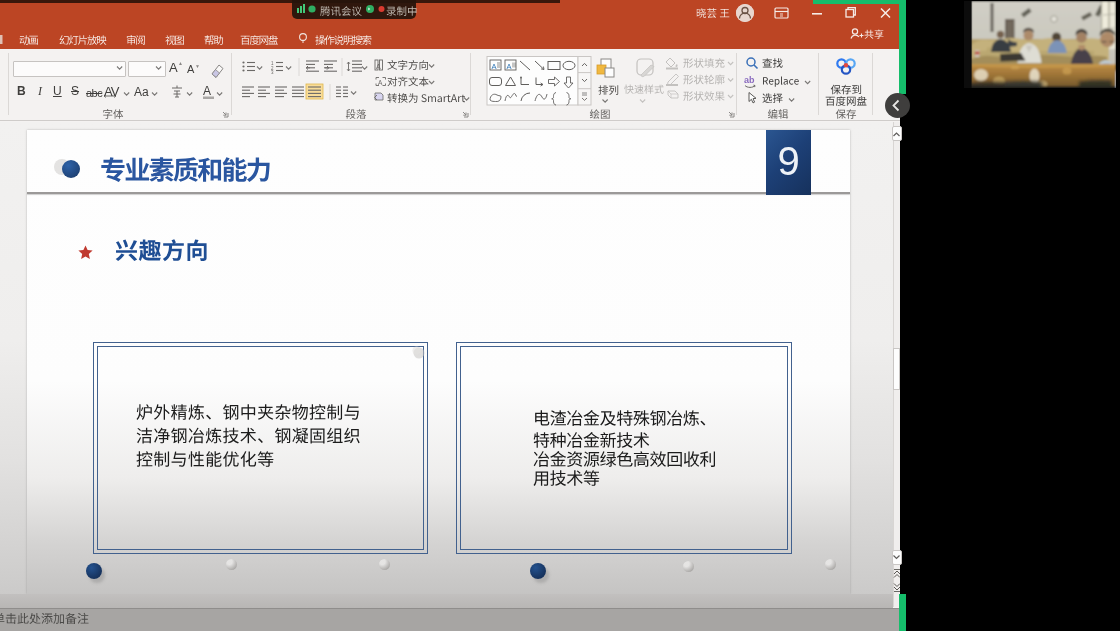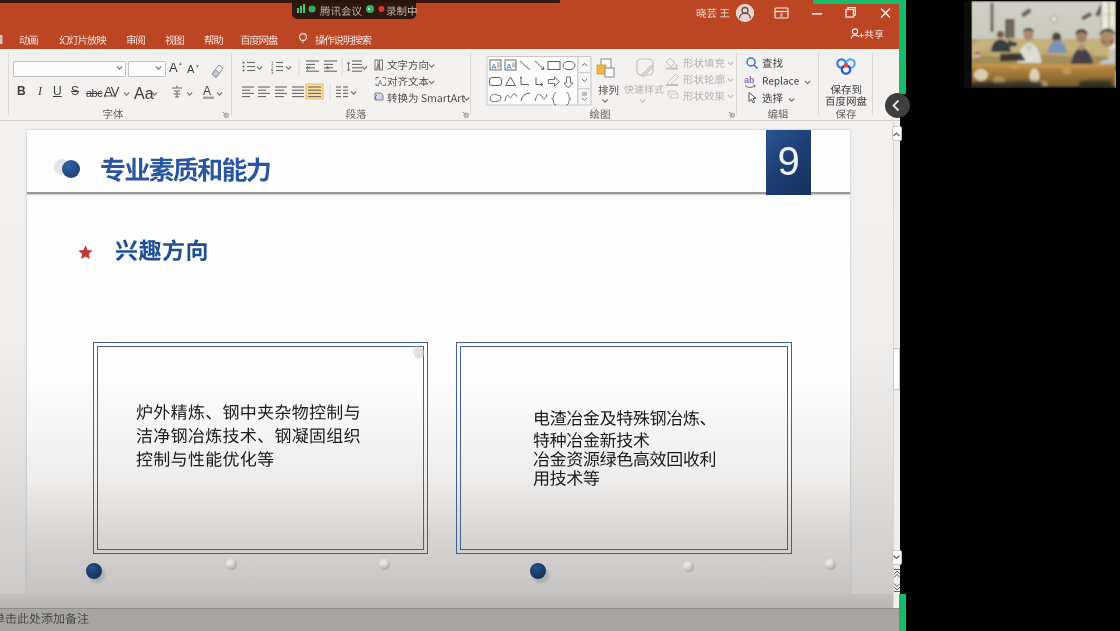--- a/index.html
+++ b/index.html
@@ -399,20 +399,20 @@
 <path transform="translate(533,484.5) scale(0.017,-0.017)" fill="#1c1c1c" d="M153 770V407C153 266 143 89 32 -36C49 -45 79 -70 90 -85C167 0 201 115 216 227H467V-71H543V227H813V22C813 4 806 -2 786 -3C767 -4 699 -5 629 -2C639 -22 651 -55 655 -74C749 -75 807 -74 841 -62C875 -50 887 -27 887 22V770ZM227 698H467V537H227ZM813 698V537H543V698ZM227 466H467V298H223C226 336 227 373 227 407ZM813 466V298H543V466Z M1593 840V683H1357V613H1593V462H1377V393H1410L1407 392C1447 285 1502 192 1573 116C1491 56 1396 14 1299 -12C1314 -28 1332 -59 1340 -79C1443 -48 1541 -1 1627 64C1701 -1 1791 -50 1895 -81C1906 -61 1927 -32 1944 -16C1844 10 1757 54 1684 113C1775 197 1847 306 1888 444L1840 465L1826 462H1667V613H1908V683H1667V840ZM1481 393H1793C1756 302 1699 225 1629 162C1565 227 1516 305 1481 393ZM1157 840V638H1028V568H1157V348C1104 333 1056 320 1016 311L1038 238L1157 273V11C1157 -4 1152 -9 1138 -9C1125 -9 1082 -9 1035 -8C1044 -28 1055 -59 1058 -77C1127 -78 1168 -75 1195 -64C1221 -52 1231 -32 1231 11V295L1352 332L1342 400L1231 368V568H1342V638H1231V840Z M2566 776C2628 732 2707 667 2745 626L2802 680C2762 720 2682 781 2620 823ZM2420 839V587H2026V513H2399C2310 345 2152 180 1994 100C2013 85 2038 55 2052 35C2188 114 2323 251 2420 405V-80H2502V435C2602 283 2740 131 2861 43C2875 64 2901 93 2921 109C2786 194 2627 358 2533 513H2887V587H2502V839Z M3516 845C3487 760 3433 680 3371 628L3398 611V542H3085V479H3398V389H2986V323H3603V235H3018V169H3603V10C3603 -4 3598 -8 3580 -9C3562 -10 3503 -10 3435 -8C3446 -28 3459 -58 3463 -79C3545 -79 3601 -78 3635 -68C3669 -56 3679 -35 3679 9V169H3867V235H3679V323H3894V389H3475V479H3799V542H3475V611H3459C3481 635 3502 662 3521 692H3589C3619 653 3648 606 3660 573L3725 601C3714 627 3693 660 3670 692H3883V756H3557C3569 779 3579 803 3588 828ZM3161 126C3226 83 3298 19 3331 -28L3389 19C3355 66 3281 128 3216 169ZM3124 845C3090 756 3034 669 2971 610C2989 601 3020 580 3034 568C3067 601 3099 644 3129 692H3169C3188 653 3206 608 3212 578L3279 603C3273 626 3259 660 3244 692H3426V756H3164C3175 779 3186 802 3195 826Z"></path>
 <path transform="translate(-7,623) scale(0.012,-0.012)" fill="#4a4947" d="M221 437H459V329H221ZM536 437H785V329H536ZM221 603H459V497H221ZM536 603H785V497H536ZM709 836C686 785 645 715 609 667H366L407 687C387 729 340 791 299 836L236 806C272 764 311 707 333 667H148V265H459V170H54V100H459V-79H536V100H949V170H536V265H861V667H693C725 709 760 761 790 809Z M1148 301V-23H1775V-80H1852V301H1775V50H1542V378H1937V453H1542V610H1868V685H1542V839H1464V685H1139V610H1464V453H1065V378H1464V50H1227V301Z M2044 13 2058 -67C2184 -42 2366 -9 2536 23L2531 98L2388 72V459H2531V531H2388V840H2312V58L2199 39V637H2125V26ZM2581 840V90C2581 -19 2607 -47 2699 -47C2719 -47 2831 -47 2852 -47C2941 -47 2962 9 2971 170C2949 175 2919 189 2899 204C2894 61 2888 25 2846 25C2822 25 2728 25 2709 25C2666 25 2660 35 2660 88V399C2757 446 2860 504 2937 561L2875 622C2823 575 2742 520 2660 475V840Z M3426 612C3407 471 3372 356 3324 262C3283 330 3250 417 3225 528C3234 555 3243 583 3252 612ZM3220 836C3193 640 3131 451 3052 347C3072 337 3099 317 3113 305C3139 340 3163 382 3185 430C3212 334 3245 256 3284 194C3218 95 3134 25 3034 -23C3053 -34 3083 -64 3096 -81C3188 -34 3267 34 3332 127C3454 -17 3615 -49 3787 -49H3934C3939 -27 3952 10 3965 29C3926 28 3822 28 3791 28C3637 28 3486 56 3373 192C3441 314 3488 470 3510 670L3461 684L3446 681H3270C3281 725 3291 771 3299 817ZM3615 838V102H3695V520C3763 441 3836 347 3871 285L3937 326C3892 398 3797 511 3721 594L3695 579V838Z M4407 289C4384 213 4342 126 4280 75L4335 34C4400 92 4441 186 4466 266ZM4643 254C4672 187 4701 99 4709 40L4770 63C4760 120 4732 207 4699 273ZM4766 281C4823 205 4883 100 4907 31L4970 63C4944 132 4884 233 4825 309ZM4533 397V3C4533 -9 4529 -13 4515 -13C4502 -13 4459 -14 4409 -12C4418 -33 4427 -60 4430 -80C4497 -80 4541 -79 4568 -68C4595 -57 4603 -37 4603 2V397ZM4085 777C4143 748 4213 701 4246 667L4291 728C4256 761 4186 804 4129 831ZM4038 506C4098 480 4170 437 4205 405L4248 466C4212 498 4140 537 4079 561ZM4060 -25 4127 -67C4171 22 4221 139 4259 239L4199 281C4157 173 4100 49 4060 -25ZM4327 783V713H4548C4537 667 4522 622 4503 579H4281V508H4466C4416 427 4347 357 4254 311C4268 297 4290 270 4300 254C4414 313 4494 403 4550 508H4676C4732 408 4826 316 4922 270C4933 288 4956 314 4971 328C4888 363 4807 431 4754 508H4954V579H4584C4601 622 4615 667 4627 713H4920V783Z M5572 716V-65H5644V9H5838V-57H5913V716ZM5644 81V643H5838V81ZM5195 827 5194 650H5053V577H5192C5185 325 5154 103 5028 -29C5047 -41 5074 -64 5086 -81C5221 66 5256 306 5265 577H5417C5409 192 5400 55 5379 26C5370 13 5360 9 5345 10C5327 10 5284 10 5237 14C5250 -7 5257 -39 5259 -61C5304 -64 5350 -65 5378 -61C5407 -57 5426 -48 5444 -22C5475 21 5482 167 5490 612C5490 623 5490 650 5490 650H5267L5269 827Z M6685 688C6637 637 6572 593 6498 555C6430 589 6372 630 6329 677L6340 688ZM6369 843C6319 756 6221 656 6076 588C6093 576 6116 551 6128 533C6184 562 6233 595 6276 630C6317 588 6365 551 6420 519C6298 468 6160 433 6030 415C6043 398 6058 365 6064 344C6209 368 6363 411 6499 477C6624 417 6772 378 6926 358C6936 379 6956 410 6973 427C6831 443 6694 473 6578 519C6673 575 6754 644 6808 727L6759 758L6746 754H6399C6418 778 6435 802 6450 827ZM6248 129H6460V18H6248ZM6248 190V291H6460V190ZM6746 129V18H6537V129ZM6746 190H6537V291H6746ZM6170 357V-80H6248V-48H6746V-78H6827V357Z M7094 774C7159 743 7242 695 7284 662L7327 724C7284 755 7200 800 7136 828ZM7042 497C7105 467 7187 420 7227 388L7269 451C7227 482 7144 526 7083 553ZM7071 -18 7134 -69C7194 24 7263 150 7316 255L7262 305C7204 191 7125 59 7071 -18ZM7548 819C7582 767 7617 697 7631 653L7704 682C7689 726 7651 793 7616 844ZM7334 649V578H7597V352H7372V281H7597V23H7302V-49H7962V23H7675V281H7902V352H7675V578H7938V649Z"></path>
  </svg>
  <div id="latinlayer">
  <div class="latin" style="left:17px;top:84px;font-size:12px;font-weight:bold">B</div>
       <div class="latin" style="left:38px;top:84px;font-size:12px;"><i style="font-family:'Liberation Serif',serif">I</i></div>
       <div class="latin" style="left:53px;top:84px;font-size:12px;text-decoration:underline">U</div>
       <div class="latin" style="left:71px;top:84px;font-size:12px;text-decoration:line-through">S</div>
       <div class="latin" style="left:86px;top:87px;font-size:11px;text-decoration:line-through;letter-spacing:-0.5px">abc</div>
       <div class="latin" style="left:104px;top:84px;font-size:13px;letter-spacing:-1px">AV</div>
-      <div class="latin" style="left:134px;top:85px;font-size:16px;">Aa</div>
+      <div class="latin" style="left:134px;top:85px;font-size:12px;">Aa</div>
       <div class="latin" style="left:169px;top:60px;font-size:13px;font-weight:500">A</div>
       <div class="latin" style="left:178px;top:60px;font-size:9px;color:#8a8886;font-size:5px">▲</div>
       <div class="latin" style="left:187px;top:63px;font-size:11px;">A</div>
       <div class="latin" style="left:195px;top:63px;font-size:8px;color:#8a8886;font-size:5px">▼</div>
       <div class="latin" style="left:203px;top:84px;font-size:12px;">A</div>
  </div>
 </div>
 
 </body></html>

